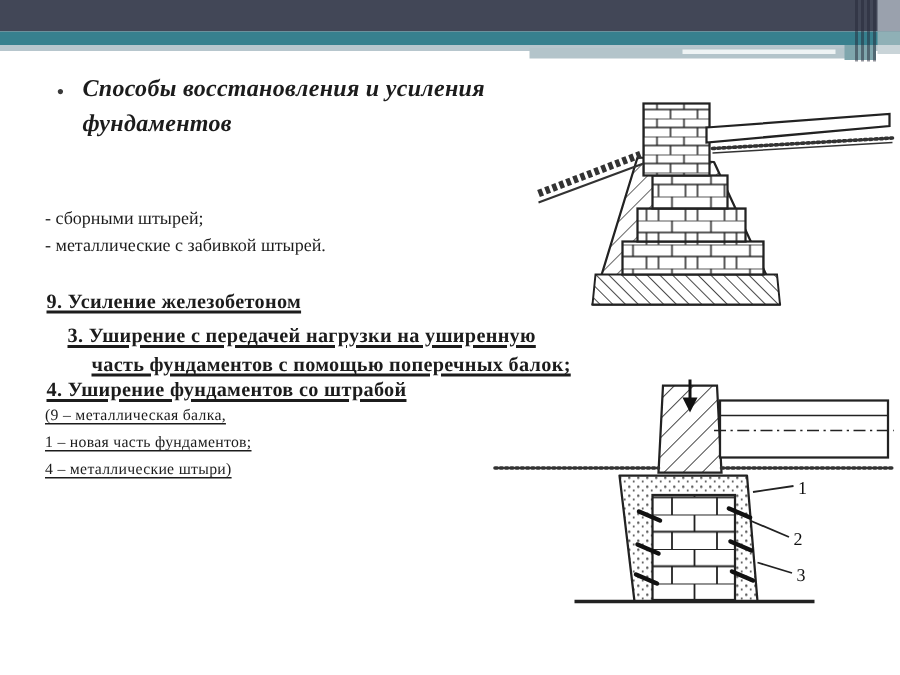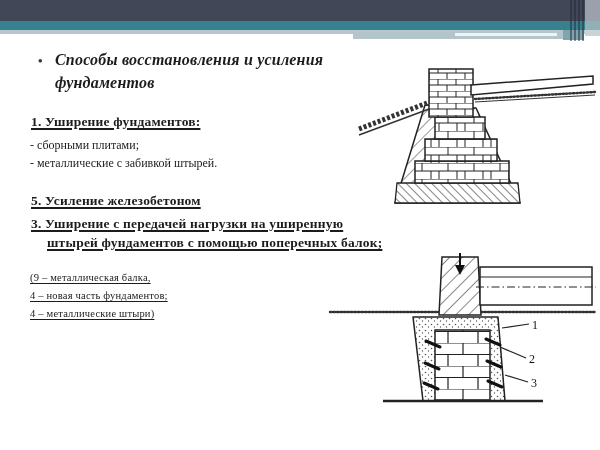--- a/index.html
+++ b/index.html
@@ -19,21 +19,21 @@
   .right-gray2{position:absolute;left:585px;top:21px;width:15px;height:9px;background:#8fb0b6;}
   .right-gray3{position:absolute;left:585px;top:30px;width:15px;height:6px;background:#c9d4d8;}
   .vstripe{position:absolute;top:0;width:2px;height:41px;background:rgba(35,40,55,.5);}
   
   .title-block{position:absolute;left:38px;top:48px;width:345px;font-size:16px;font-weight:bold;line-height:23px;letter-spacing:.2px;}
   .title-block .bullet{position:absolute;left:0;top:1px;font-size:13px;color:#3a3a3a;}
   .title-block .title-text{display:block;padding-left:17px;font-style:italic;}
   .t-item{position:absolute;left:31px;font-size:13.5px;font-weight:bold;letter-spacing:.2px;
           text-decoration:underline;text-decoration-thickness:1.6px;text-underline-offset:2px;}
   .t-sub{position:absolute;left:30px;font-size:12px;}
-  .t-item3{position:absolute;left:31px;font-size:13.5px;font-weight:bold;letter-spacing:.2px;line-height:19px;}
+  .t-item3{position:absolute;left:45px;font-size:13.5px;font-weight:bold;letter-spacing:.2px;line-height:19px;}
   .t-item3 .l1,.t-item3 .l2{text-decoration:underline;text-decoration-thickness:1.6px;text-underline-offset:2px;display:block;}
   .t-item3 .l2{padding-left:16px;}
   .t-note{position:absolute;left:30px;font-size:10.5px;letter-spacing:.2px;
           text-decoration:underline;text-decoration-thickness:1px;text-underline-offset:2px;}
   
   .diag1{position:absolute;left:357px;top:67px;}
   .diag2{position:absolute;left:328px;top:251px;}
   svg text.dlabel{font-family:"Liberation Serif","DejaVu Serif",serif;font-size:12px;fill:#111;}
 </style>
 </head>
@@ -53,30 +53,30 @@
   <div class="vstripe" style="left:570px"></div>
   <div class="vstripe" style="left:574px"></div>
   <div class="vstripe" style="left:578px"></div>
   <div class="vstripe" style="left:582px"></div>
 
   <div class="title-block">
     <span class="bullet">•</span>
     <span class="title-text">Способы восстановления и усиления фундаментов</span>
   </div>
 
-  <div class="t-item" style="top:114px">1. Уширение фундаментов:</div>
-  <div class="t-sub" style="top:138px">- сборными плитами;</div>
+  <div class="t-sub" style="top:138px">- сборными штырей;</div>
   <div class="t-sub" style="top:156px">- металлические с забивкой штырей.</div>
-  <div class="t-item" style="top:193px">5. Усиление железобетоном</div>
+  <div class="t-item" style="top:193px">9. Усиление железобетоном</div>
   <div class="t-item3" style="top:214px">
     <span class="l1">3. Уширение с передачей нагрузки на уширенную</span>
-    <span class="l2">штырей фундаментов с помощью поперечных балок;</span>
+    <span class="l2">часть фундаментов с помощью поперечных балок;</span>
   </div>
+  <div class="t-item" style="top:252px">4. Уширение фундаментов со штрабой</div>
   <div class="t-note" style="top:272px">(9 – металлическая балка,</div>
-  <div class="t-note" style="top:290px">4 – новая часть фундаментов;</div>
+  <div class="t-note" style="top:290px">1 – новая часть фундаментов;</div>
   <div class="t-note" style="top:308px">4 – металлические штыри)</div>
 
   <svg class="diag1" width="242" height="148" viewBox="0 0 242 148">
     <defs>
       <pattern id="b1" width="18" height="12" patternUnits="userSpaceOnUse">
         <rect width="18" height="12" fill="#fff"></rect>
         <path d="M0,0H18 M0,6H18 M9,0V6 M0,6V12 M18,6V12" stroke="#222" stroke-width="1" fill="none"></path>
       </pattern>
       <pattern id="s1" width="26" height="16" patternUnits="userSpaceOnUse">
         <rect width="26" height="16" fill="#fff"></rect>

